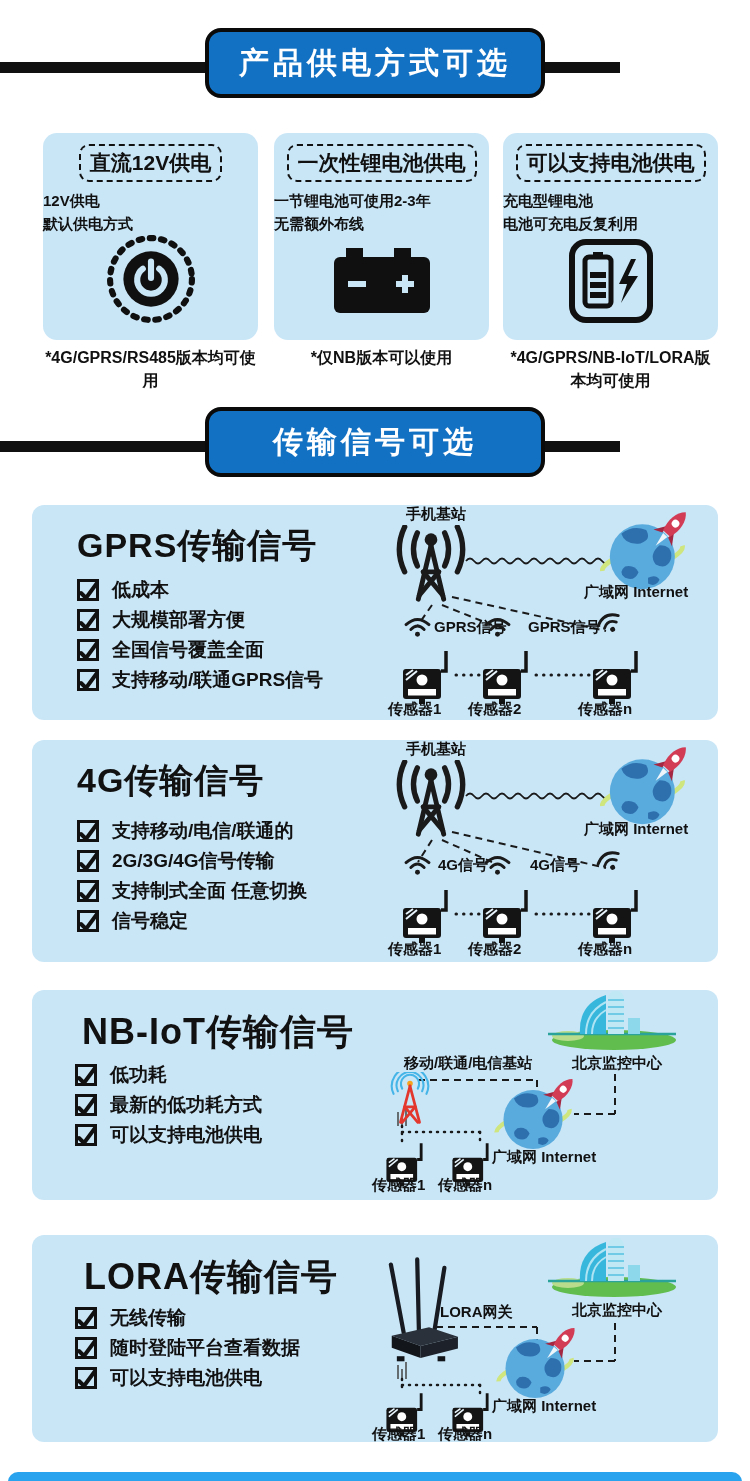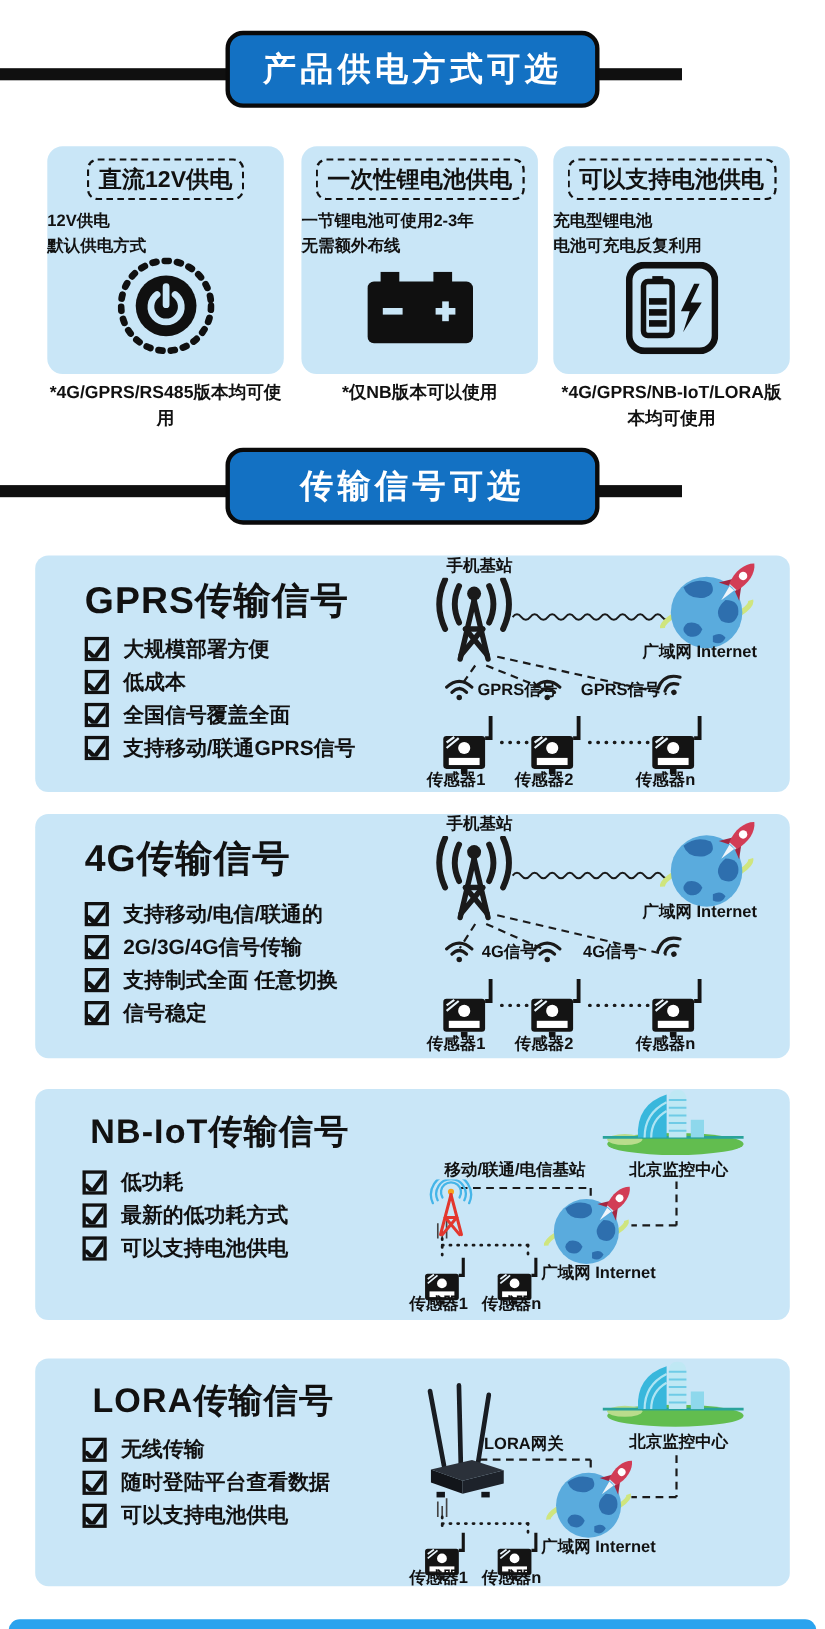--- a/index.html
+++ b/index.html
@@ -16,21 +16,21 @@
   .ptitle{margin:11px auto 0;width:fit-content;max-width:198px;border:2.5px dashed #111;border-radius:10px;
     padding:3px 9px;font-size:21px;font-weight:700;text-align:center;white-space:nowrap;}
   .pdesc{text-align:left;font-size:15px;font-weight:700;margin-top:7px;line-height:1.55;}
   .picon{position:absolute;bottom:13px;left:50%;transform:translateX(-50%);}
   .pfoot{position:absolute;top:346px;width:215px;text-align:center;font-size:16px;font-weight:700;line-height:1.45;}
   
   .scard{position:absolute;left:32px;width:686px;background:#c9e6f7;border-radius:12px;}
   .scard0{top:505px;height:215px}.scard1{top:740px;height:222px}
   .scard2{top:990px;height:210px}.scard3{top:1235px;height:207px}
   .stitle{position:absolute;left:45px;top:18px;font-weight:700;letter-spacing:1px;}
-  .stitle-lg{font-size:34px}.stitle-md{font-size:31px}
+  .stitle-lg{font-size:34px}.stitle-md{font-size:36px}
   .features{position:absolute;left:45px;}
   .feature{display:flex;align-items:center;height:30px;font-size:19px;font-weight:600;white-space:nowrap;}
   .checkbox{position:relative;width:16px;height:16px;border:3px solid #111;margin-right:13px;flex:none;}
   .checkbox svg{position:absolute;left:-1px;top:-1px;overflow:visible;}
   
   .diagram{position:absolute;top:0;right:0;width:338px;height:100%;}
   .dwide{position:absolute;left:0;top:0;width:100%;height:100%;}
   .overlay{position:absolute;left:0;top:0;width:100%;height:100%;}
   .dlabel{position:absolute;font-size:15px;font-weight:600;white-space:nowrap;}
   .dlabel.ctr{}
@@ -210,29 +210,29 @@
 
   <div class="scard scard0">
     <div class="stitle stitle-lg">GPRS传输信号</div>
     <div class="features" style="top:70px">
       <div class="feature">
           <span class="checkbox">
             <svg width="17" height="17">
               <use href="#sym-check"></use>
             </svg>
           </span>
+          <span>低成本</span>
+        </div>
+      <div class="feature">
+          <span class="checkbox">
+            <svg width="17" height="17">
+              <use href="#sym-check"></use>
+            </svg>
+          </span>
           <span>大规模部署方便</span>
-        </div>
-      <div class="feature">
-          <span class="checkbox">
-            <svg width="17" height="17">
-              <use href="#sym-check"></use>
-            </svg>
-          </span>
-          <span>低成本</span>
         </div>
       <div class="feature">
           <span class="checkbox">
             <svg width="17" height="17">
               <use href="#sym-check"></use>
             </svg>
           </span>
           <span>全国信号覆盖全面</span>
         </div>
       <div class="feature">

